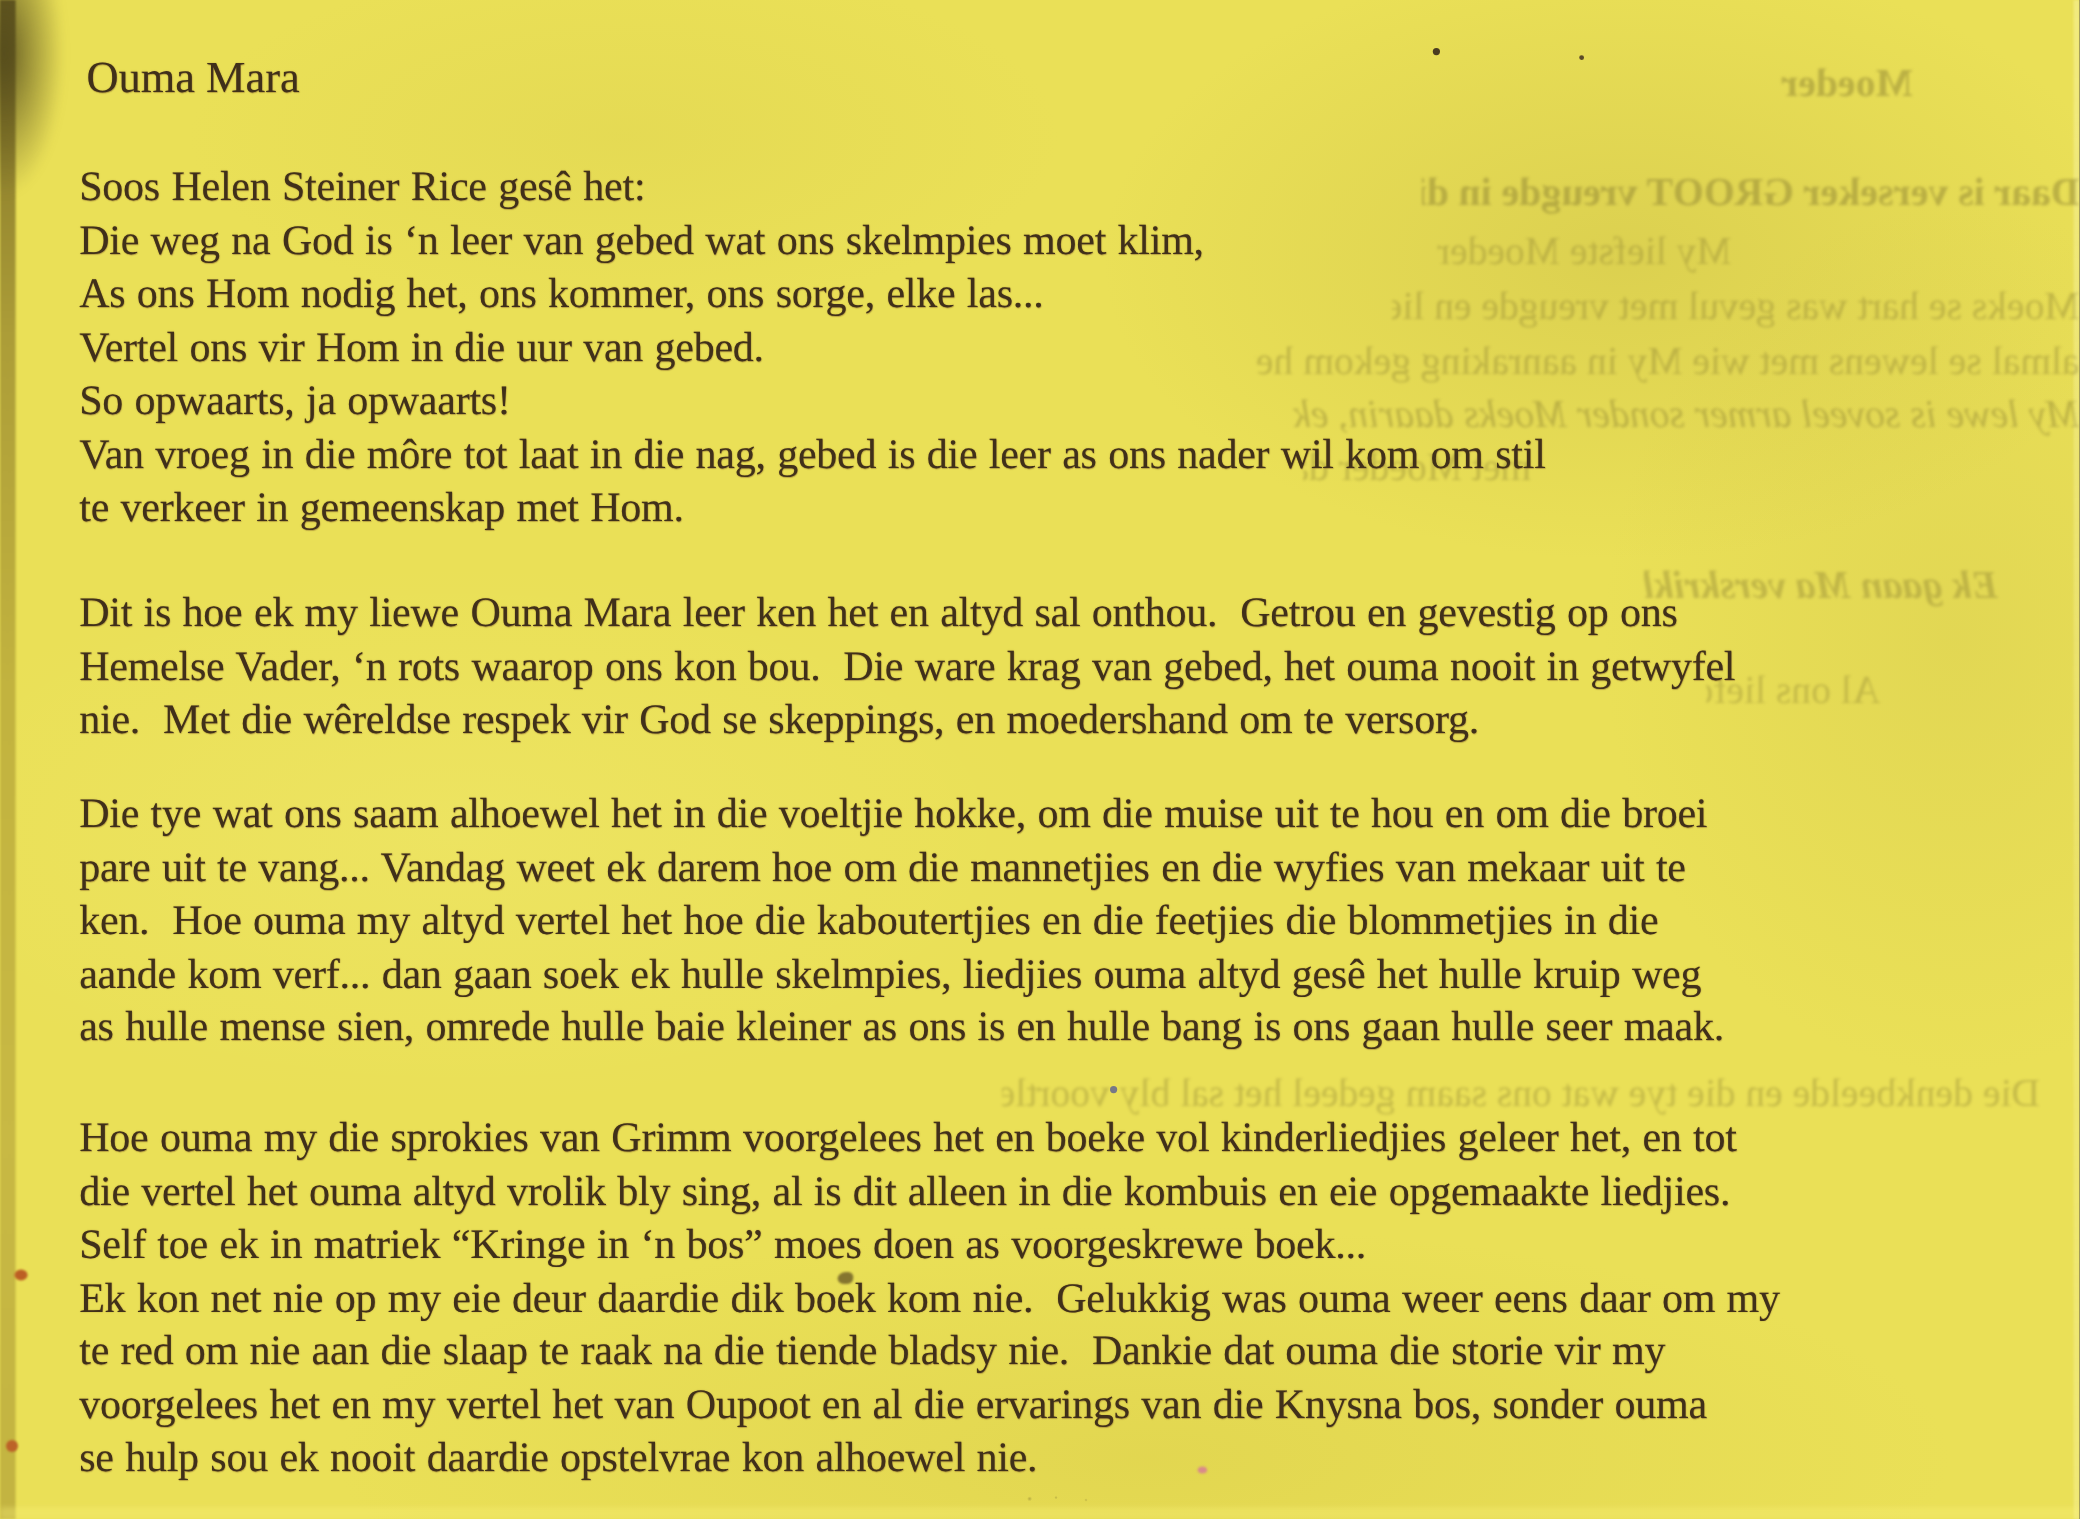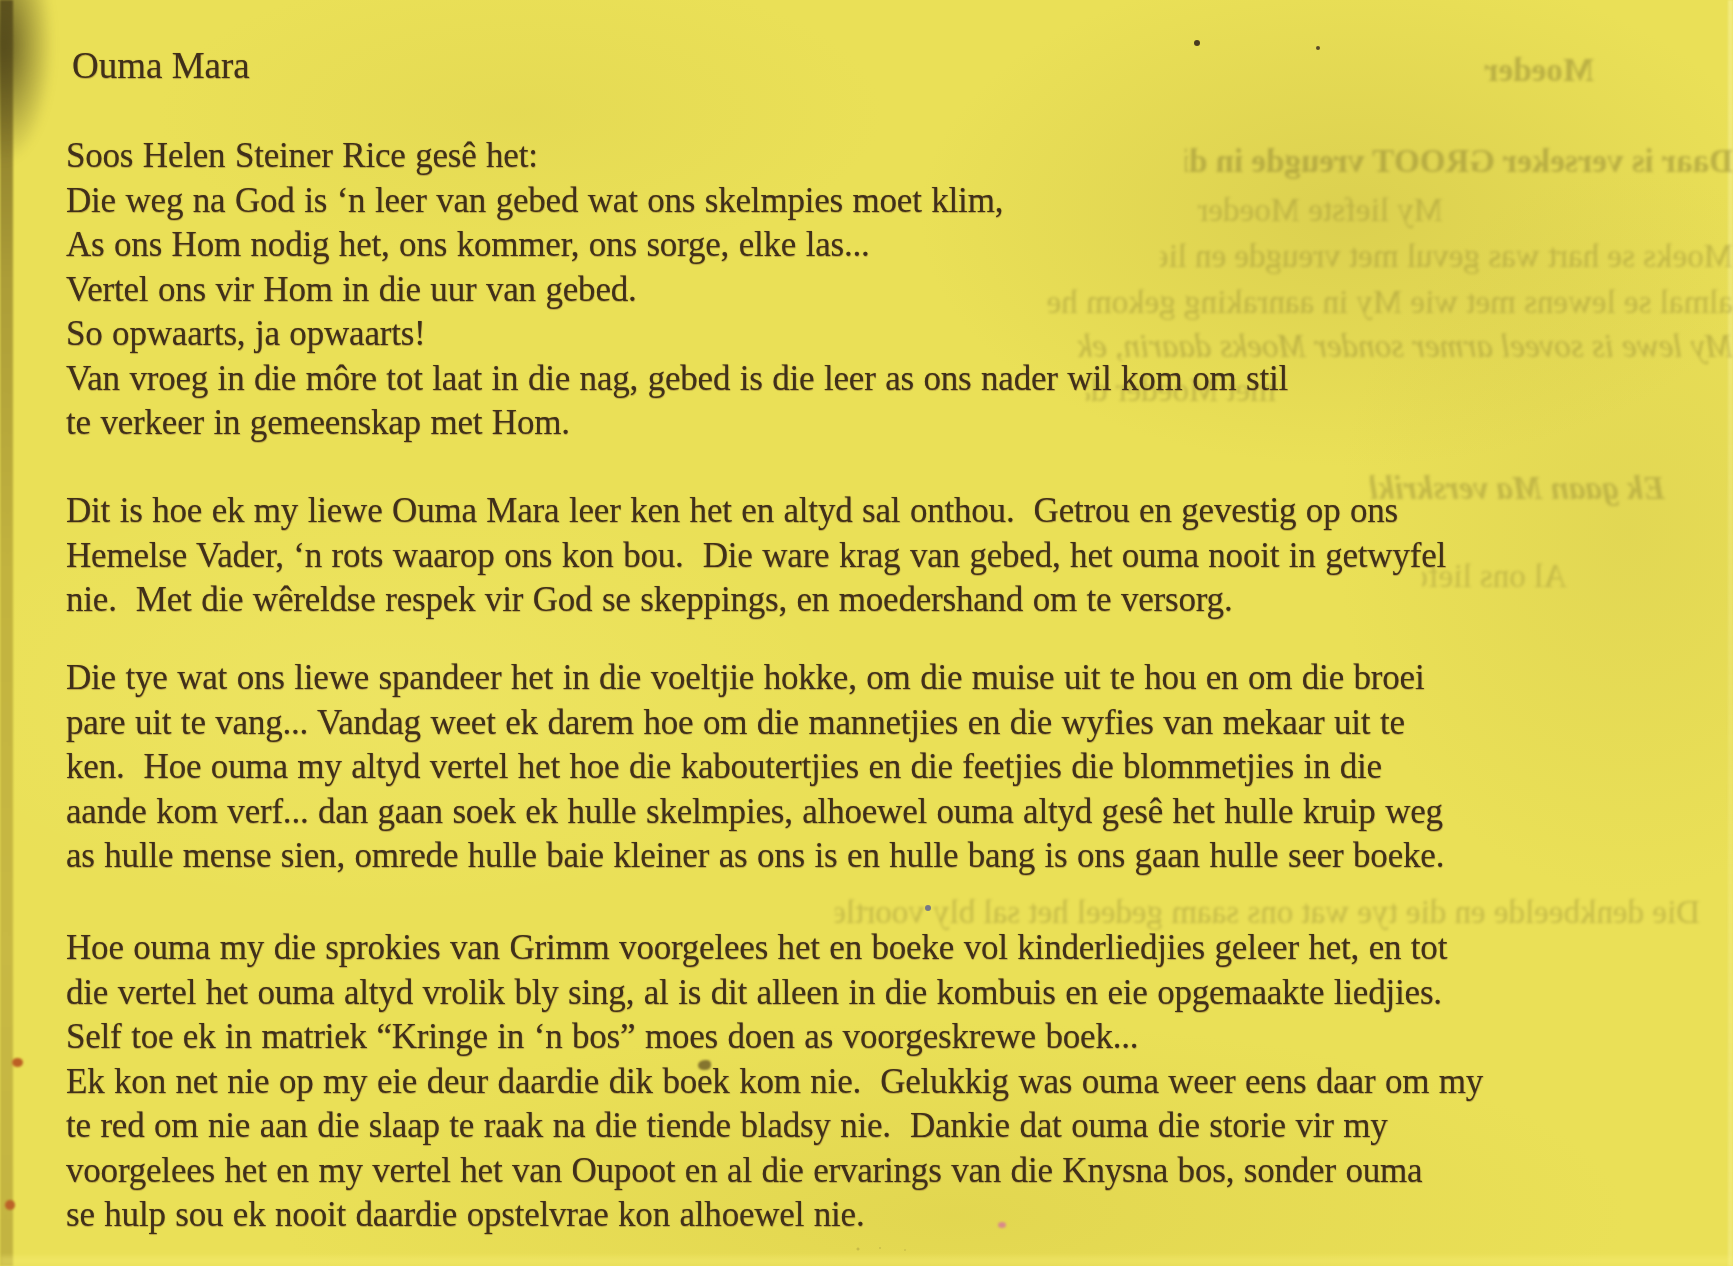--- a/index.html
+++ b/index.html
@@ -118,25 +118,25 @@
     <div class="line">te verkeer in gemeenskap met Hom.</div>
   </div>
 
   <div class="ink para p2">
     <div class="line">Dit is hoe ek my liewe Ouma Mara leer ken het en altyd sal onthou.  Getrou en gevestig op ons</div>
     <div class="line">Hemelse Vader, ‘n rots waarop ons kon bou.  Die ware krag van gebed, het ouma nooit in getwyfel</div>
     <div class="line">nie.  Met die wêreldse respek vir God se skeppings, en moedershand om te versorg.</div>
   </div>
 
   <div class="ink para p3">
-    <div class="line">Die tye wat ons liewe spandeer het in die voeltjie hokke, om die muise uit te hou en om die broei</div>
+    <div class="line">Die tye wat ons saam alhoewel het in die voeltjie hokke, om die muise uit te hou en om die broei</div>
     <div class="line">pare uit te vang... Vandag weet ek darem hoe om die mannetjies en die wyfies van mekaar uit te</div>
     <div class="line">ken.  Hoe ouma my altyd vertel het hoe die kaboutertjies en die feetjies die blommetjies in die</div>
-    <div class="line">aande kom verf... dan gaan soek ek hulle skelmpies, alhoewel ouma altyd gesê het hulle kruip weg</div>
-    <div class="line">as hulle mense sien, omrede hulle baie kleiner as ons is en hulle bang is ons gaan hulle seer boeke.</div>
+    <div class="line">aande kom verf... dan gaan soek ek hulle skelmpies, liedjies ouma altyd gesê het hulle kruip weg</div>
+    <div class="line">as hulle mense sien, omrede hulle baie kleiner as ons is en hulle bang is ons gaan hulle seer maak.</div>
   </div>
 
   <div class="ink para p4">
     <div class="line">Hoe ouma my die sprokies van Grimm voorgelees het en boeke vol kinderliedjies geleer het, en tot</div>
     <div class="line">die vertel het ouma altyd vrolik bly sing, al is dit alleen in die kombuis en eie opgemaakte liedjies.</div>
     <div class="line">Self toe ek in matriek “Kringe in ‘n bos” moes doen as voorgeskrewe boek...</div>
     <div class="line">Ek kon net nie op my eie deur daardie dik boek kom nie.  Gelukkig was ouma weer eens daar om my</div>
     <div class="line">te red om nie aan die slaap te raak na die tiende bladsy nie.  Dankie dat ouma die storie vir my</div>
     <div class="line">voorgelees het en my vertel het van Oupoot en al die ervarings van die Knysna bos, sonder ouma</div>
     <div class="line">se hulp sou ek nooit daardie opstelvrae kon alhoewel nie.</div>

